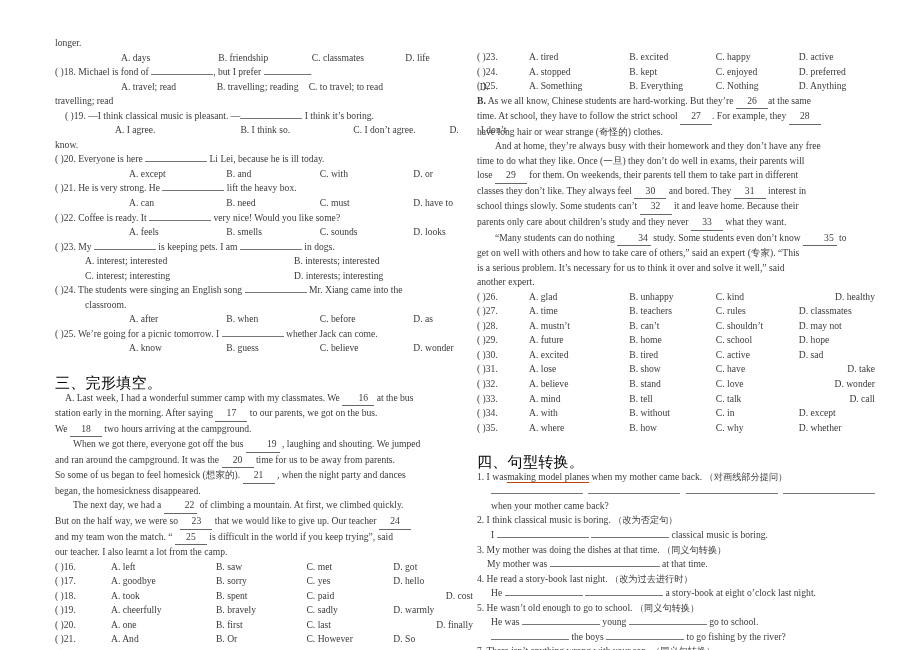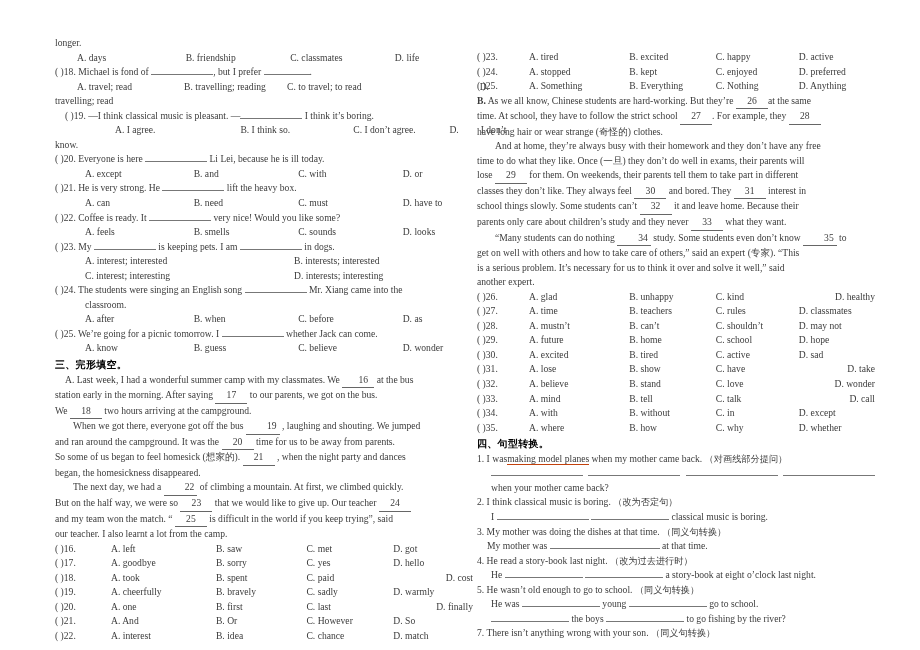--- a/index.html
+++ b/index.html
@@ -34,25 +34,25 @@
 
   p { margin: 0; padding: 0; }
   .indent-par  { text-indent: 18px; }
   .indent-2    { text-indent: 10px; }
   .opt-line    { padding-left: 22px; }
   .opt-line2   { padding-left: 30px; }
   .center-opts { padding-left: 60px; }
 
   .section-head {
     font-family: "DejaVu Sans", "Liberation Sans", sans-serif;
-    font-weight: bold;
-    font-size: 10px;
+    font-weight: normal;
+    font-size: 15px;
     color: #000;
     letter-spacing: .3px;
-    margin-top: 2px;
+    margin-top: 20px;
   }
   .blankline {
     display: inline-block;
     border-bottom: 1px solid #777;
     vertical-align: baseline;
   }
   .b-md  { width: 46px; }
   .b-lg  { width: 62px; }
   .b-xl  { width: 78px; }
   .b-xxl { width: 92px; }
@@ -60,21 +60,21 @@
     display: inline-block;
     border-bottom: 1px solid #666;
     text-align: center;
     min-width: 26px;
     padding: 0 3px;
   }
   .uline { border-bottom: 1px solid #c2410c; }
 
   .opts { display: flex; width: 100%; }
   .opts > span { display: inline-block; }
-  .o1 { width: 26%; }
+  .o1 { width: 26%; margin-left: 44px; }
   .o2 { width: 25%; }
   .o3 { width: 25%; }
   .o4 { width: 24%; }
   .o1w { width: 30%; }
   .o2w { width: 27%; }
   .o3w { width: 23%; }
 
   .mcrow { display: flex; }
   .mcnum { width: 26px; flex: 0 0 26px; }
   .mcopt { flex: 1 1 auto; display: flex; }

